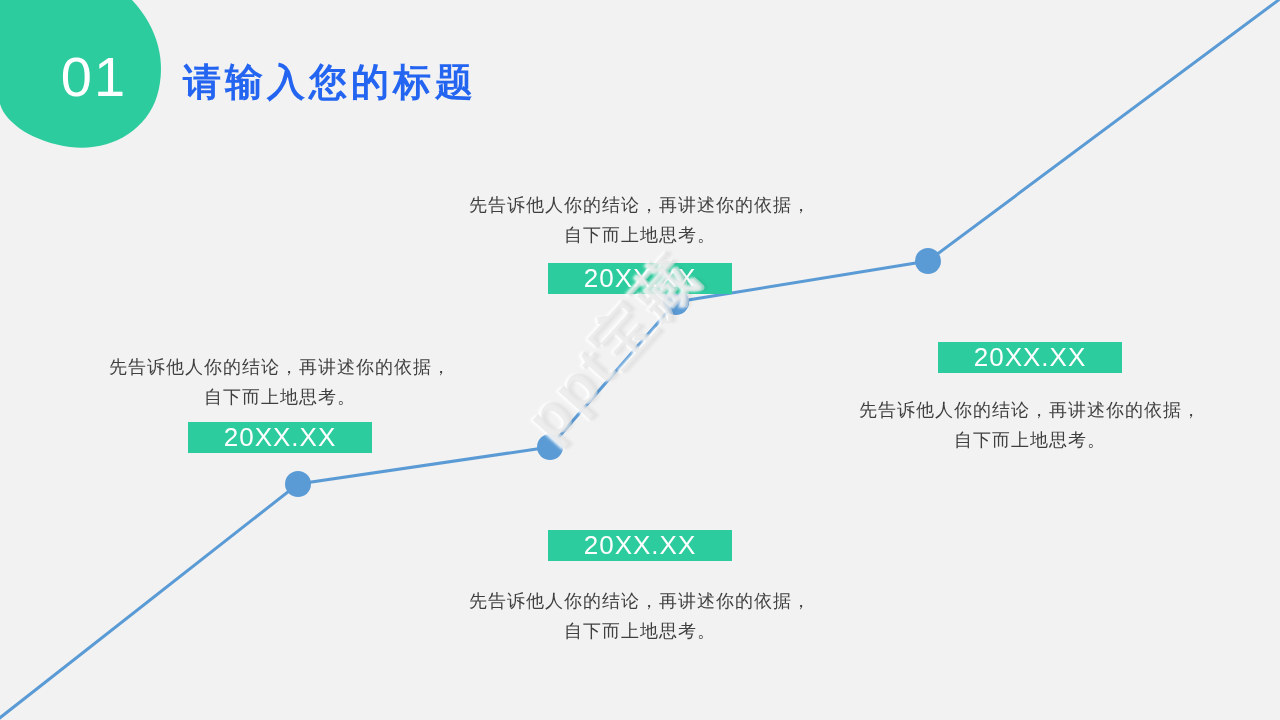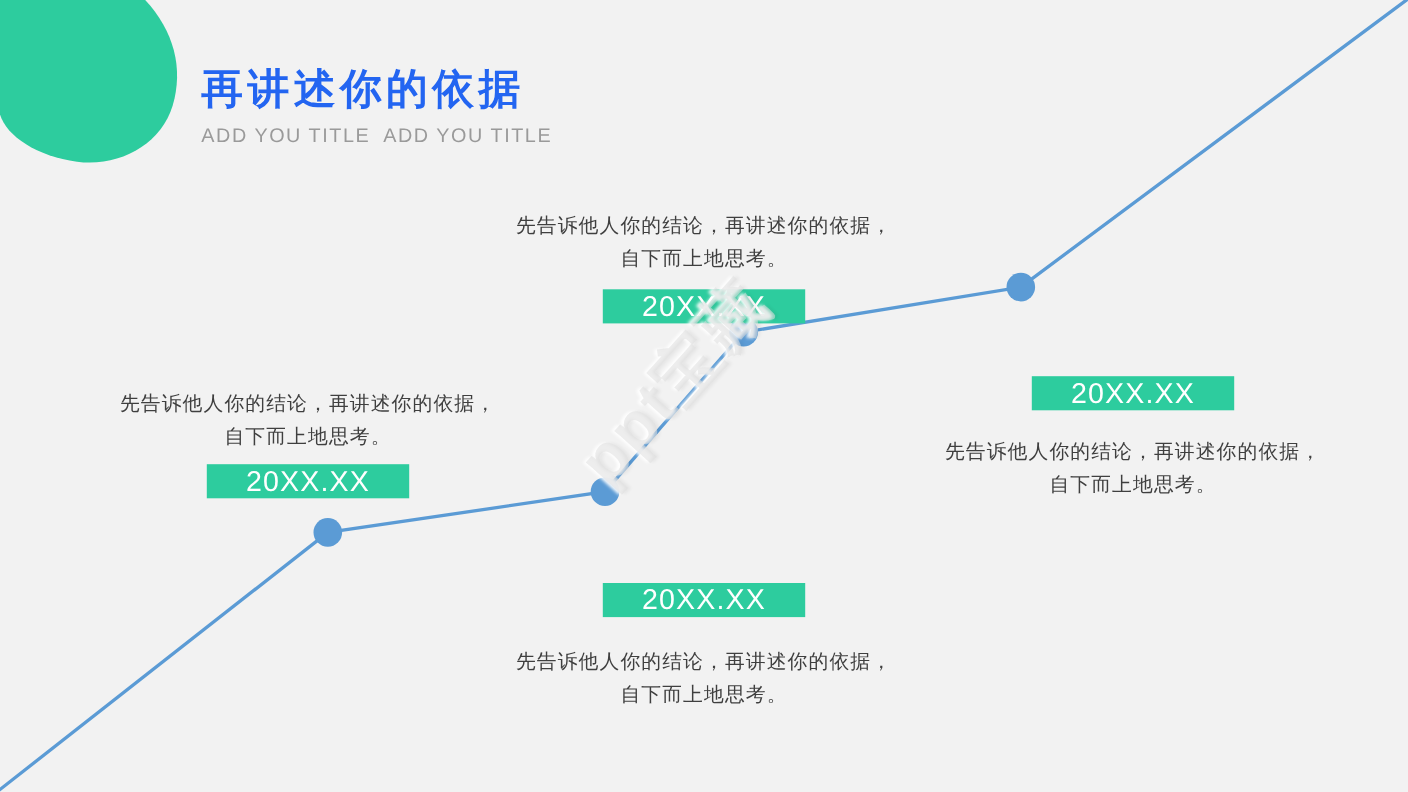--- a/index.html
+++ b/index.html
@@ -76,24 +76,24 @@
       <circle cx="928" cy="261" r="13" fill="#5b9bd5"></circle>
     </svg>
 
   <div class="watermark">ppt宝藏</div>
 
   <div class="blob-wrap">
     <svg width="170" height="158" viewBox="0 0 170 158">
       <path d="M0 0 H132 C158 28 167 62 157 96 C146 132 108 152 70 147 C34 142 6 124 0 104 Z" fill="var(--green)"></path>
     </svg>
   </div>
+  <div class="section-number">01</div>
 
   <div class="header">
-    <div class="page-title">再讲述你的依据</div>
-    <div class="page-subtitle">ADD YOU TITLE  ADD YOU TITLE</div>
+    <div class="page-title">请输入您的标题</div>
   </div>
 
   <div class="item item-top">
     <div class="desc">
       <div>先告诉他人你的结论，再讲述你的依据，</div>
       <div>自下而上地思考。</div>
     </div>
     <div class="date-badge">20XX.XX</div>
   </div>
 

